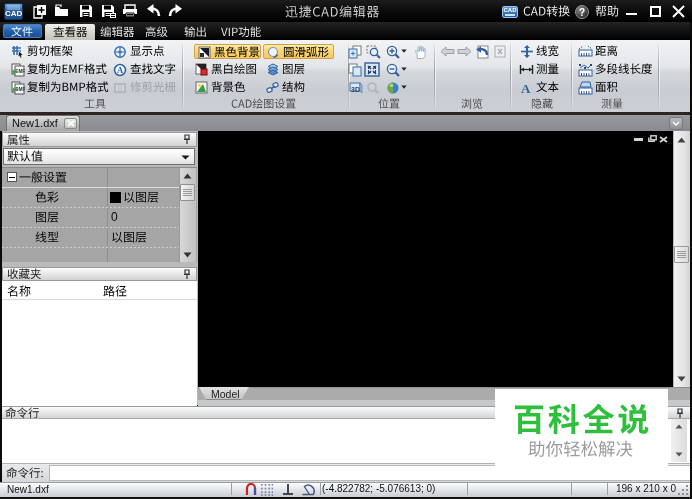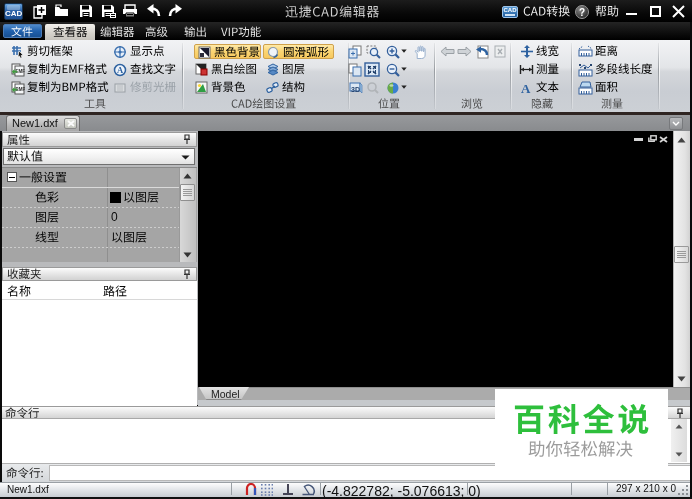--- a/index.html
+++ b/index.html
@@ -797,22 +797,22 @@
       <rect x="11.6" y="11.2" width="1.6" height="1.6"></rect>
     </g>
   </svg>
 <svg class="abs" style="left:282px;top:482.5px" width="12" height="13" viewBox="0 0 12 13">
     <path d="M6 1v10M1 11h10" stroke="#445" stroke-width="2"></path>
   </svg>
 <svg class="abs" style="left:301px;top:482.5px" width="15" height="13" viewBox="0 0 15 13">
     <path d="M12.5 11a6 6 0 0 0-9-7.5" fill="none" stroke="#445577" stroke-width="1.5"></path>
     <path d="M1.5 11.5h11.5M3 3l5.5 8.5" stroke="#445577" stroke-width="1.3"></path>
   </svg>
-<div class="abs" style="left:322px;top:482.5px;font-size:14px;color:#111;">(-4.822782; -5.076613; 0)</div>
-<div class="abs" style="left:616px;top:482.5px;font-size:10px;color:#111;">297 x 210 x 0</div>
+<div class="abs" style="left:322px;top:482.5px;font-size:10px;color:#111;">(-4.822782; -5.076613; 0)</div>
+<div class="abs" style="left:616px;top:482.5px;font-size:10px;color:#111;">196 x 210 x 0</div>
 <svg class="abs" style="left:676px;top:484.5px" width="13" height="11" viewBox="0 0 13 11">
     <g fill="#8a8f94">
       <rect x="10" y="0" width="2" height="2"></rect>
       <rect x="10" y="4" width="2" height="2"></rect>
       <rect x="10" y="8" width="2" height="2"></rect>
       <rect x="6" y="4" width="2" height="2"></rect>
       <rect x="6" y="8" width="2" height="2"></rect>
       <rect x="2" y="8" width="2" height="2"></rect>
     </g>
   </svg>

